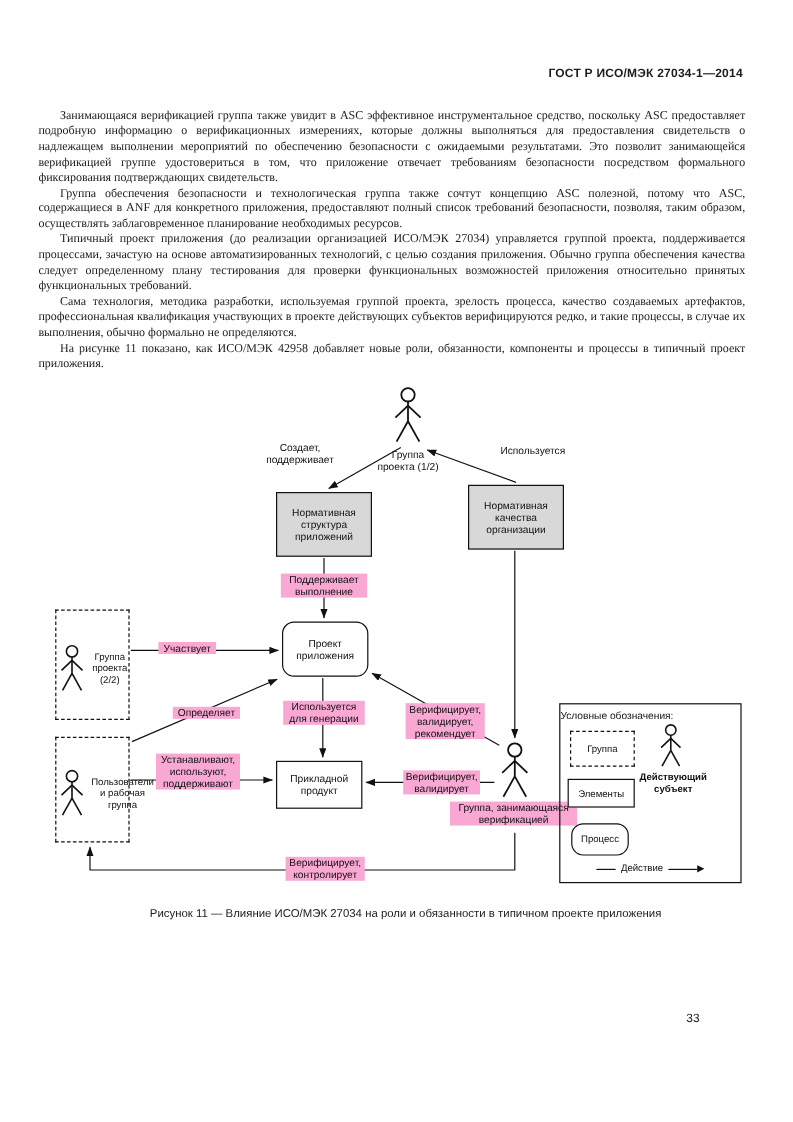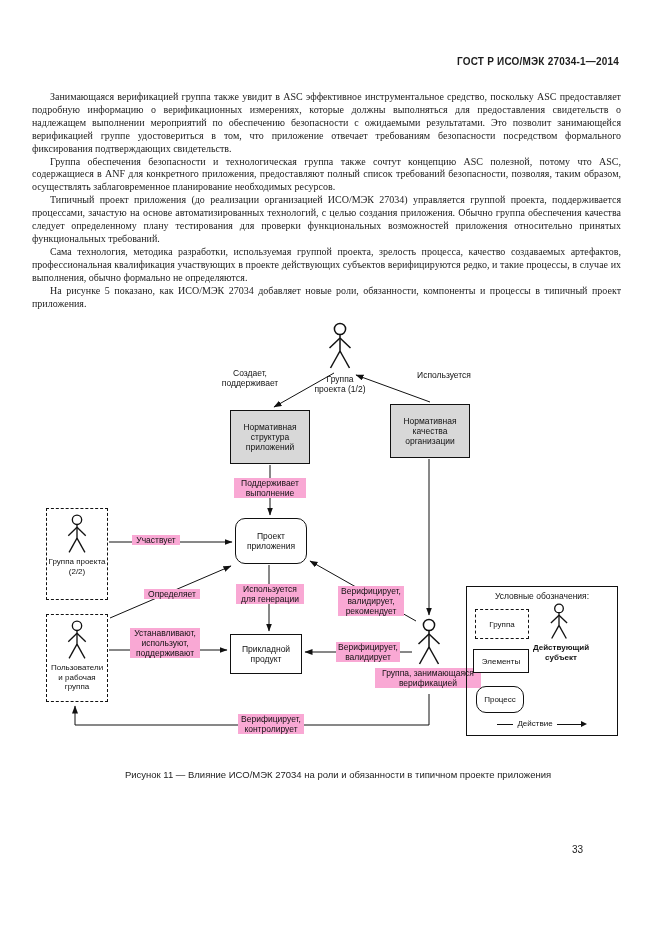--- a/index.html
+++ b/index.html
@@ -33,54 +33,54 @@
   .wbg { background: #f9a8d4; padding: 0 1px; }
   .node {
     position: absolute; border: 1px solid #111; background: #fff;
     display: flex; align-items: center; justify-content: center;
     text-align: center; padding: 2px;
   }
   .node.gray { background: #d8d8d8; }
   .node.round { border-radius: 10px; }
   .group {
     position: absolute; border: 1px dashed #111; display: flex;
-    flex-direction: column; align-items: center; padding-top: 5px; gap: 3px;
+    flex-direction: row; align-items: center; padding-top: 5px; gap: 3px;
   }
   .group .lbl { position: static; font-size: 8px; }
   .legend { position: absolute; border: 1px solid #111; }
-  .legend .title { position: absolute; left: 0; right: 0; top: 4px; text-align: center; font-size: 8.5px; }
+  .legend .title { position: absolute; left: 0; right: 0; top: 4px; font-size: 8.5px; }
   .legend .lbl { font-size: 8px; font-weight: bold; }
   .legend-group {
     position: absolute; border: 1px dashed #111; display: flex;
     align-items: center; justify-content: center; text-align: center; font-size: 8px;
   }
   .action-row {
     position: absolute; left: 0; right: 0; display: flex; align-items: center;
     justify-content: center; font-size: 8px;
   }
   .a-line { display: inline-block; width: 16px; height: 0; border-top: 1px solid #111; margin-right: 4px; }
   .a-line2 { display: inline-block; width: 24px; height: 0; border-top: 1px solid #111; margin-left: 4px; }
   .a-head { width: 0; height: 0; border-left: 6px solid #111; border-top: 3px solid transparent; border-bottom: 3px solid transparent; }
 
-  .caption { margin-top: 21px; text-align: center; font-size: 9.5px; padding-left: 15px; }
+  .caption { margin-top: 8px; text-align: center; font-size: 9.5px; padding-left: 15px; }
   .page-number { position: absolute; right: 78px; bottom: 80px; font-size: 10px; }
 </style>
 </head>
 <body>
 
 <div class="page">
 
   <div class="doc-header">ГОСТ Р ИСО/МЭК 27034-1—2014</div>
 
   <div class="content">
     <p>Занимающаяся верификацией группа также увидит в ASC эффективное инструментальное средство, поскольку ASC предоставляет подробную информацию о верификационных измерениях, которые должны выполняться для предоставления свидетельств о надлежащем выполнении мероприятий по обеспечению безопасности с ожидаемыми результатами. Это позволит занимающейся верификацией группе удостовериться в том, что приложение отвечает требованиям безопасности посредством формального фиксирования подтверждающих свидетельств.</p>
     <p>Группа обеспечения безопасности и технологическая группа также сочтут концепцию ASC полезной, потому что ASC, содержащиеся в ANF для конкретного приложения, предоставляют полный список требований безопасности, позволяя, таким образом, осуществлять заблаговременное планирование необходимых ресурсов.</p>
     <p>Типичный проект приложения (до реализации организацией ИСО/МЭК 27034) управляется группой проекта, поддерживается процессами, зачастую на основе автоматизированных технологий, с целью создания приложения. Обычно группа обеспечения качества следует определенному плану тестирования для проверки функциональных возможностей приложения относительно принятых функциональных требований.</p>
     <p>Сама технология, методика разработки, используемая группой проекта, зрелость процесса, качество создаваемых артефактов, профессиональная квалификация участвующих в проекте действующих субъектов верифицируются редко, и такие процессы, в случае их выполнения, обычно формально не определяются.</p>
-    <p>На рисунке 5 показано, как ИСО/МЭК 27034 добавляет новые роли, обязанности, компоненты и процессы в типичный проект приложения.</p>
+    <p>На рисунке 11 показано, как ИСО/МЭК 42958 добавляет новые роли, обязанности, компоненты и процессы в типичный проект приложения.</p>
   </div>
 
   <div class="diagram">
 
     <svg class="arrows" width="586" height="430" viewBox="0 0 586 430">
       <defs>
         <marker id="ah" markerWidth="9" markerHeight="8" refX="7.5" refY="3" orient="auto">
           <path d="M0,0 L8,3 L0,6 Z" fill="#111"></path>
         </marker>
       </defs>

